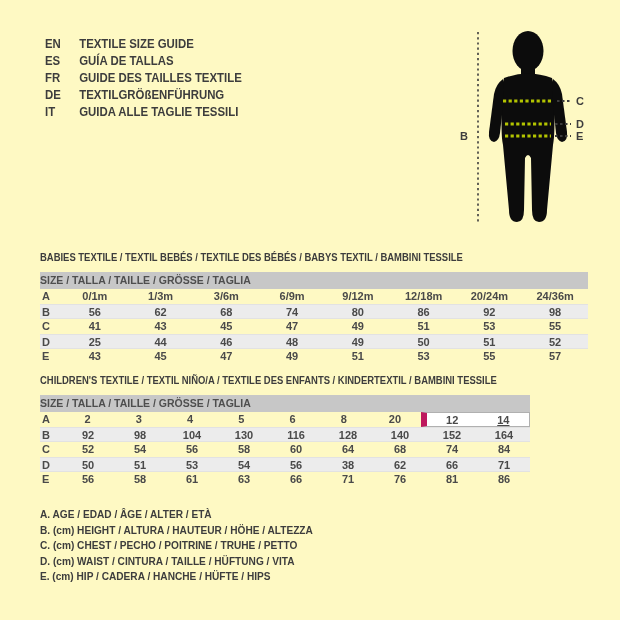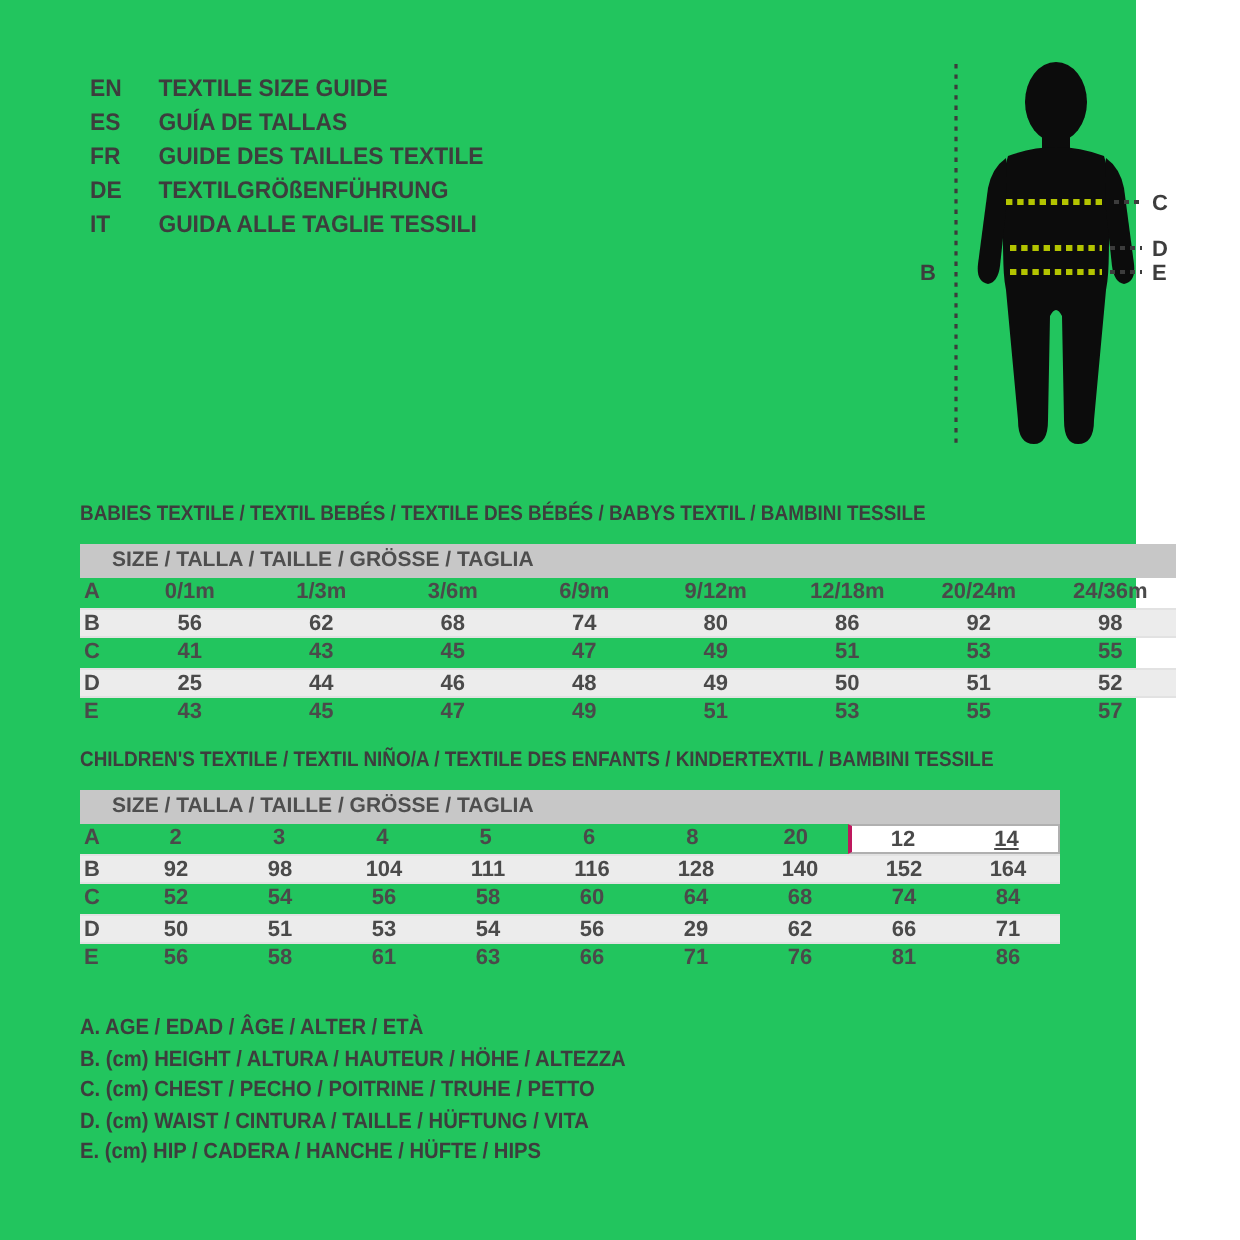--- a/index.html
+++ b/index.html
@@ -1,44 +1,44 @@
 <!DOCTYPE html>
 <html><head>
 <meta charset="utf-8">
 <style>
   * { margin:0; padding:0; box-sizing:border-box; }
   html,body { background:#fff; }
   body {
     width:620px; height:620px; position:relative; overflow:hidden;
     font-family:"Liberation Sans", sans-serif; color:#3d3d3d;
   }
-  .page { position:absolute; left:0; top:0; width:568px; height:620px; background:#22c55e; }
+  .page { position:absolute; left:0; top:0; width:620px; height:620px; background:#fef9c3; }
 
   
   .languages { position:absolute; left:45px; top:37px; }
   .lang-row { display:flex; height:17px; font-size:12px; font-weight:bold;
               transform:scaleX(0.95); transform-origin:0 50%; white-space:nowrap; }
   .lang-code { width:36px; }
 
   
   .section-title { font-size:10.5px; font-weight:bold; line-height:13px; margin-bottom:8px;
                    transform:scaleX(0.9); transform-origin:0 50%; white-space:nowrap; }
 
   
   .babies-section   { position:absolute; left:40px; top:251px; width:548px; }
   .children-section { position:absolute; left:40px; top:374px; width:490px; }
   .size-bar { height:17px; background:#c7c7c7; color:#4e4e4e; font-size:10.5px;
-              font-weight:bold; line-height:17px; padding-left:16px; white-space:nowrap; }
+              font-weight:bold; line-height:17px; padding-left:0; white-space:nowrap; }
   .trow { display:flex; height:15px; font-size:11px; font-weight:bold; color:#4a4a4a;
           line-height:15px; }
   .trow.stripe { background:#ececec; border-top:1px solid #e2e2e2; border-bottom:1px solid #e2e2e2; }
   .tlabel { width:22px; padding-left:2px; }
   .tcell  { flex:1; text-align:center; }
   .tcell.hl { background:#fff; border-top:1px solid #b0b0b0; border-bottom:1px solid #b0b0b0; }
-  .tcell.hl-first { border-left:2px solid #be185d; }
+  .tcell.hl-first { border-left:6px solid #be185d; }
   .tcell.hl-last  { border-right:1px solid #b0b0b0;text-decoration:underline; }
 
   
   .legend { position:absolute; left:40px; top:507px; }
   .legend-line { font-size:11px; font-weight:bold; height:15.5px; line-height:15.5px;
                  transform:scaleX(0.92); transform-origin:0 50%; white-space:nowrap; }
 
   
   .figure-wrap { position:absolute; left:458px; top:10px; width:145px; height:220px; }
   .figure-wrap svg text { font-family:"Liberation Sans", sans-serif; font-size:11px;
@@ -201,21 +201,21 @@
           <span class="tcell">8</span>
           <span class="tcell">20</span>
           <span class="tcell hl hl-first">12</span>
           <span class="tcell hl hl-last">14</span>
         </div>
         <div class="trow stripe">
           <span class="tlabel">B</span>
           <span class="tcell">92</span>
           <span class="tcell">98</span>
           <span class="tcell">104</span>
-          <span class="tcell">111</span>
+          <span class="tcell">130</span>
           <span class="tcell">116</span>
           <span class="tcell">128</span>
           <span class="tcell">140</span>
           <span class="tcell">152</span>
           <span class="tcell">164</span>
         </div>
         <div class="trow">
           <span class="tlabel">C</span>
           <span class="tcell">52</span>
           <span class="tcell">54</span>
@@ -227,21 +227,21 @@
           <span class="tcell">74</span>
           <span class="tcell">84</span>
         </div>
         <div class="trow stripe">
           <span class="tlabel">D</span>
           <span class="tcell">50</span>
           <span class="tcell">51</span>
           <span class="tcell">53</span>
           <span class="tcell">54</span>
           <span class="tcell">56</span>
-          <span class="tcell">29</span>
+          <span class="tcell">38</span>
           <span class="tcell">62</span>
           <span class="tcell">66</span>
           <span class="tcell">71</span>
         </div>
         <div class="trow">
           <span class="tlabel">E</span>
           <span class="tcell">56</span>
           <span class="tcell">58</span>
           <span class="tcell">61</span>
           <span class="tcell">63</span>

